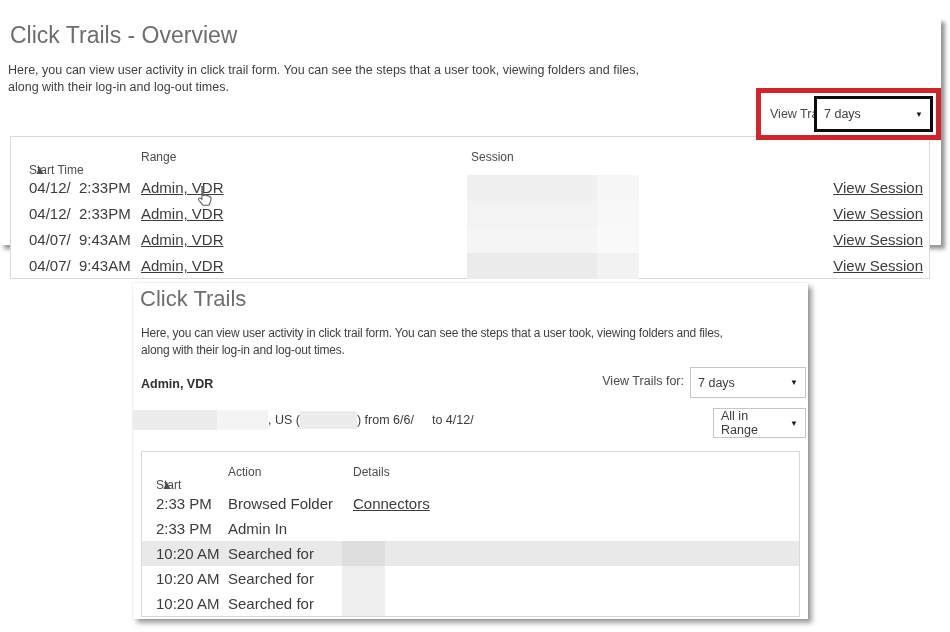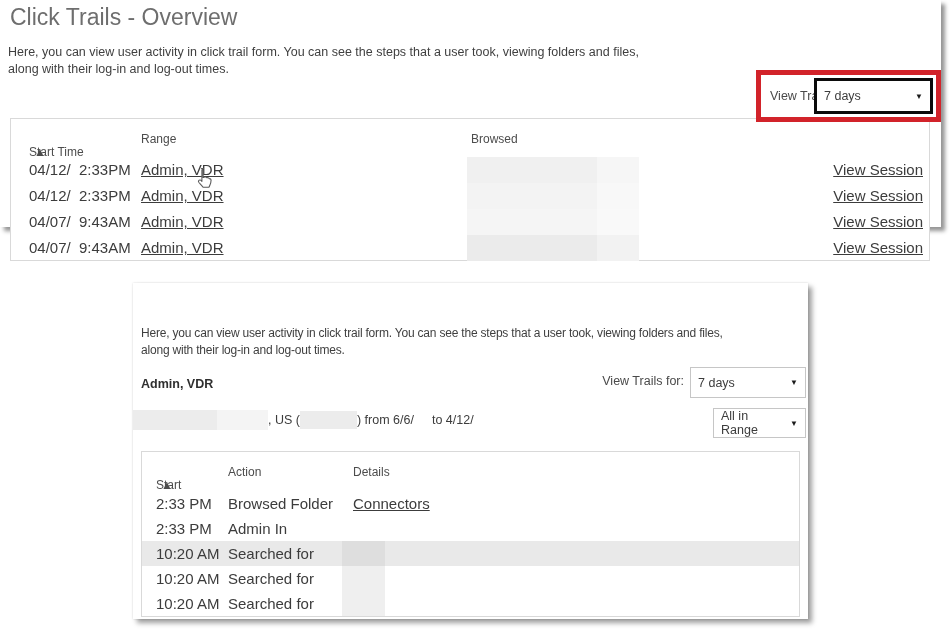--- a/index.html
+++ b/index.html
@@ -1,21 +1,21 @@
 <!DOCTYPE html>
 <html><head>
 <meta charset="utf-8">
 <style>
   * { margin:0; padding:0; box-sizing:border-box; }
   html,body { background:#fff; width:950px; height:632px; overflow:hidden;
               font-family:"Liberation Sans", sans-serif; }
   .stage { position:relative; width:950px; height:632px; background:#fff; }
 
   .panel { position:absolute; background:#fff; }
-  .panel-overview { left:0; top:0; width:941px; height:227px;
+  .panel-overview { left:0; top:18px; width:941px; height:227px;
                     box-shadow:4px 4px 4px rgba(0,0,0,.42); }
   .panel-detail   { left:133px; top:283px; width:675px; height:336px;
                     box-shadow:4px 4px 5px rgba(0,0,0,.38), 0 0 2px rgba(0,0,0,.15);
                     overflow:hidden; }
 
   h1.pg-title { font-weight:400; color:#6e6e6e; }
   .panel-overview h1.pg-title { position:absolute; left:10px; top:4px; font-size:23px; }
   .panel-detail   h1.pg-title { position:absolute; left:7px;  top:3px; font-size:22px; }
 
   .desc { position:absolute; color:#3f3f3f; line-height:17px; }
@@ -105,21 +105,21 @@
       </div>
     </div>
 
     <div class="tbl ov-tbl">
       <div class="thead">
         <span class="ov-head-start sortable">
           <span>Start Time</span>
             <span class="sort-arrow">▲</span>
         </span>
         <span class="ov-head-user">Range</span>
-        <span class="ov-head-loc">Browsed</span>
+        <span class="ov-head-loc">Session</span>
       </div>
 
       <div class="row ov-row or0">
         <span class="c-date">04/12/</span>
         <span class="c-time">2:33PM</span>
         <a class="c-user link">Admin, VDR</a>
         <span class="loc-a"></span>
         <span class="loc-b"></span>
         <a class="c-view link">View Session</a>
       </div>
@@ -148,20 +148,21 @@
         <a class="c-view link">View Session</a>
       </div>
     </div>
 
     <svg class="cursor-icon" width="21" height="24" viewBox="0 0 20 24">
       <path d="M7 1.6c.9 0 1.6.7 1.6 1.6v7.2l.9.1c.1-.8 2.6-.7 2.7.2.8-.3 2.4 0 2.5.9.9 0 1.9.4 1.9 1.5 0 2.2-.6 4.4-1.7 6.3l-.5.9H8.6c-1-1.4-2.6-3-3.8-4.3-.7-.8-1.3-1.9-.5-2.7.6-.6 1.9-.4 2.4.2l.7.9V3.2c0-.9.7-1.6 1.6-1.6z" fill="#ffffff" stroke="#5a5a5a" stroke-width="1.1" stroke-linejoin="round"></path>
     </svg>
   </section>
 
   <section class="panel panel-detail">
+    <h1 class="pg-title">Click Trails</h1>
 
     <div class="desc">
       <div>Here, you can view user activity in click trail form.  You can see the steps that a user took, viewing folders and files,</div>
       <div>along with their log-in and log-out times.</div>
     </div>
 
     <div class="user-name">Admin, VDR</div>
 
     <span class="vt2-label">View Trails for:</span>
     <div class="select vt2-select">

